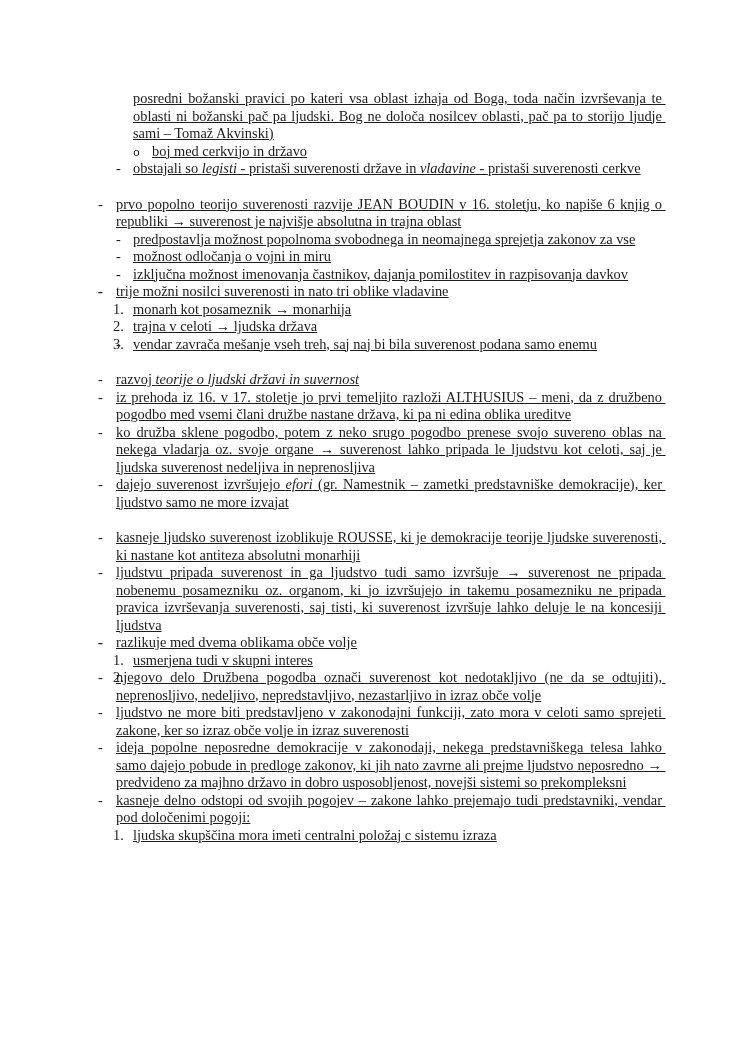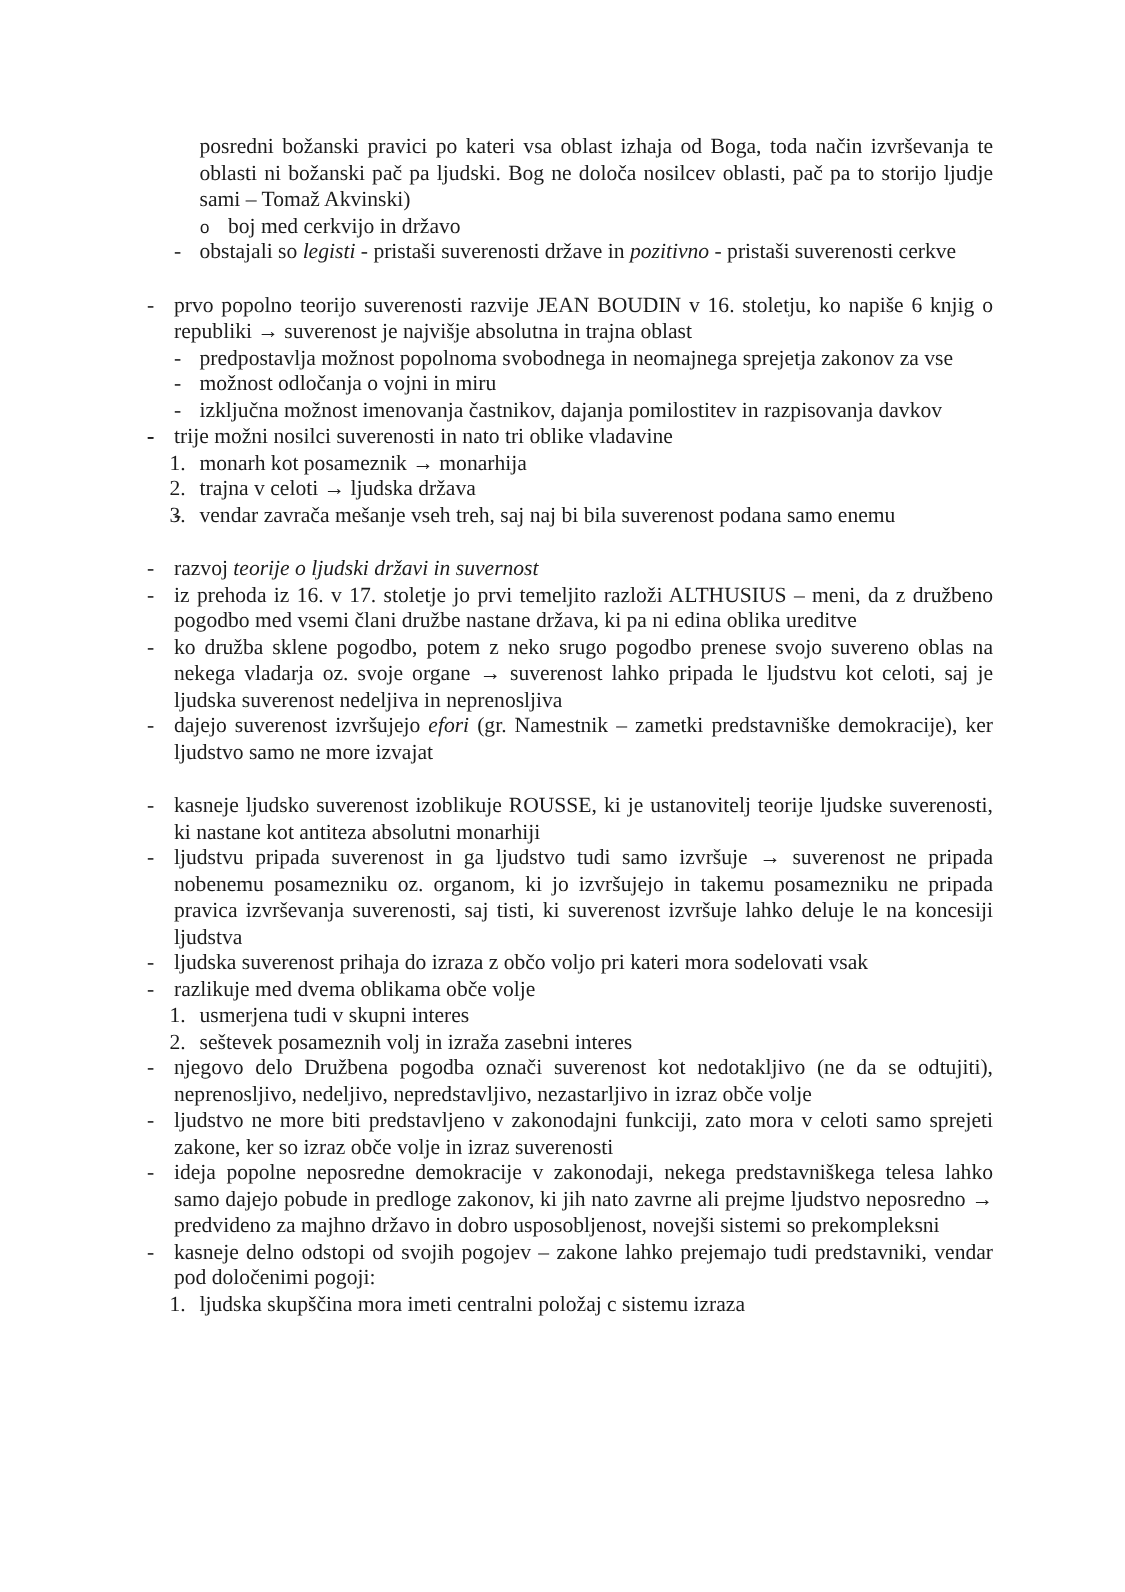--- a/index.html
+++ b/index.html
@@ -12,20 +12,21 @@
   }
   .page{
     box-sizing:border-box;
     width:750px;height:1061px;
     padding:90px 88px 0 98px;
     background:#ffffff;
   }
   .doc{
     font-size:14.4px;
     line-height:17.5px;
+    text-decoration:underline;
   }
   .li,.para{
     position:relative;
     text-align:justify;
   }
   .para.lvl2{padding-left:35px;}
   .li.lvl1{padding-left:18px;}
   .li.lvl2{padding-left:35px;}
   .li.lvl3{padding-left:54px;}
   .li.lvl1 > .marker{left:0;}
@@ -45,40 +46,40 @@
   .it{font-style:italic;}
   .text span{white-space:pre-wrap;}
 </style>
 </head>
 <body>
 
 <div class="page">
   <div class="doc">
       <div class="para lvl2"><span class="text"><span>posredni božanski pravici po kateri vsa oblast izhaja od Boga, toda način izvrševanja te oblasti ni božanski pač pa ljudski. Bog ne določa nosilcev oblasti, pač pa to storijo ljudje sami – Tomaž Akvinski)</span></span></div>
       <div class="li lvl3"><span class="marker circle">o</span><span class="text"><span>boj med cerkvijo in državo</span></span></div>
-      <div class="li lvl2"><span class="marker dash">-</span><span class="text"><span>obstajali so </span><span class="it">legisti</span><span> - pristaši suverenosti države in </span><span class="it">pozitivno</span><span> - pristaši suverenosti cerkve</span></span></div>
+      <div class="li lvl2"><span class="marker dash">-</span><span class="text"><span>obstajali so </span><span class="it">legisti</span><span> - pristaši suverenosti države in </span><span class="it">vladavine</span><span> - pristaši suverenosti cerkve</span></span></div>
       <div class="li lvl1 gap-before"><span class="marker dash">-</span><span class="text"><span>prvo popolno teorijo suverenosti razvije JEAN BOUDIN v 16. stoletju, ko napiše 6 knjig o republiki → suverenost je najvišje absolutna in trajna oblast</span></span></div>
       <div class="li lvl2"><span class="marker dash">-</span><span class="text"><span>predpostavlja možnost popolnoma svobodnega in neomajnega sprejetja zakonov za vse</span></span></div>
       <div class="li lvl2"><span class="marker dash">-</span><span class="text"><span>možnost odločanja o vojni in miru</span></span></div>
       <div class="li lvl2"><span class="marker dash">-</span><span class="text"><span>izključna možnost imenovanja častnikov, dajanja pomilostitev in razpisovanja davkov</span></span></div>
       <div class="li lvl1"><span class="marker dash">-</span></div>
       <div class="li lvl1"><span class="marker dash">-</span><span class="text"><span>trije možni nosilci suverenosti in nato tri oblike vladavine</span></span></div>
       <div class="li lvl2 num"><span class="marker number">1.</span><span class="text"><span>monarh kot posameznik → monarhija</span></span></div>
       <div class="li lvl2 num"><span class="marker number">2.</span><span class="text"><span>trajna v celoti → ljudska država</span></span></div>
       <div class="li lvl2 num"><span class="marker number">3.</span></div>
       <div class="li lvl2"><span class="marker dash">-</span><span class="text"><span>vendar zavrača mešanje vseh treh, saj naj bi bila suverenost podana samo enemu</span></span></div>
       <div class="li lvl1 gap-before"><span class="marker dash">-</span><span class="text"><span>razvoj </span><span class="it">teorije o ljudski državi in suvernost</span></span></div>
       <div class="li lvl1"><span class="marker dash">-</span><span class="text"><span>iz prehoda iz 16. v 17. stoletje jo prvi temeljito razloži ALTHUSIUS – meni, da z družbeno pogodbo med vsemi člani družbe nastane država, ki pa ni edina oblika ureditve</span></span></div>
       <div class="li lvl1"><span class="marker dash">-</span><span class="text"><span>ko družba sklene pogodbo, potem z neko srugo pogodbo prenese svojo suvereno oblas na nekega vladarja oz. svoje organe → suverenost lahko pripada le ljudstvu kot celoti, saj je ljudska suverenost nedeljiva in neprenosljiva</span></span></div>
       <div class="li lvl1"><span class="marker dash">-</span><span class="text"><span>dajejo suverenost izvršujejo </span><span class="it">efori</span><span> (gr. Namestnik – zametki predstavniške demokracije), ker ljudstvo samo ne more izvajat</span></span></div>
-      <div class="li lvl1 gap-before"><span class="marker dash">-</span><span class="text"><span>kasneje ljudsko suverenost izoblikuje ROUSSE, ki je ustanovitelj teorije ljudske suverenosti, ki nastane kot antiteza absolutni monarhiji</span></span></div>
+      <div class="li lvl1 gap-before"><span class="marker dash">-</span><span class="text"><span>kasneje ljudsko suverenost izoblikuje ROUSSE, ki je demokracije teorije ljudske suverenosti, ki nastane kot antiteza absolutni monarhiji</span></span></div>
       <div class="li lvl1"><span class="marker dash">-</span><span class="text"><span>ljudstvu pripada suverenost in ga ljudstvo tudi samo izvršuje → suverenost ne pripada nobenemu posamezniku oz. organom, ki jo izvršujejo in takemu posamezniku ne pripada pravica izvrševanja suverenosti, saj tisti, ki suverenost izvršuje lahko deluje le na koncesiji ljudstva</span></span></div>
-      <div class="li lvl1"><span class="marker dash">-</span><span class="text"><span>ljudska suverenost prihaja do izraza z občo voljo pri kateri mora sodelovati vsak</span></span></div>
+      <div class="li lvl1"><span class="marker dash">-</span></div>
       <div class="li lvl1"><span class="marker dash">-</span><span class="text"><span>razlikuje med dvema oblikama obče volje</span></span></div>
       <div class="li lvl2 num"><span class="marker number">1.</span><span class="text"><span>usmerjena tudi v skupni interes</span></span></div>
-      <div class="li lvl2 num"><span class="marker number">2.</span><span class="text"><span>seštevek posameznih volj in izraža zasebni interes</span></span></div>
+      <div class="li lvl2 num"><span class="marker number">2.</span></div>
       <div class="li lvl1"><span class="marker dash">-</span><span class="text"><span>njegovo delo Družbena pogodba označi suverenost kot nedotakljivo (ne da se odtujiti), neprenosljivo, nedeljivo, nepredstavljivo, nezastarljivo in izraz obče volje</span></span></div>
       <div class="li lvl1"><span class="marker dash">-</span><span class="text"><span>ljudstvo ne more biti predstavljeno v zakonodajni funkciji, zato mora v celoti samo sprejeti zakone, ker so izraz obče volje in izraz suverenosti</span></span></div>
       <div class="li lvl1"><span class="marker dash">-</span><span class="text"><span>ideja popolne neposredne demokracije v zakonodaji, nekega predstavniškega telesa lahko samo dajejo pobude in predloge zakonov, ki jih nato zavrne ali prejme ljudstvo neposredno → predvideno za majhno državo in dobro usposobljenost, novejši sistemi so prekompleksni</span></span></div>
       <div class="li lvl1"><span class="marker dash">-</span><span class="text"><span>kasneje delno odstopi od svojih pogojev – zakone lahko prejemajo tudi predstavniki, vendar pod določenimi pogoji:</span></span></div>
       <div class="li lvl2 num"><span class="marker number">1.</span><span class="text"><span>ljudska skupščina mora imeti centralni položaj c sistemu izraza</span></span></div>
     </div>
 </div>
 
 </body></html>

